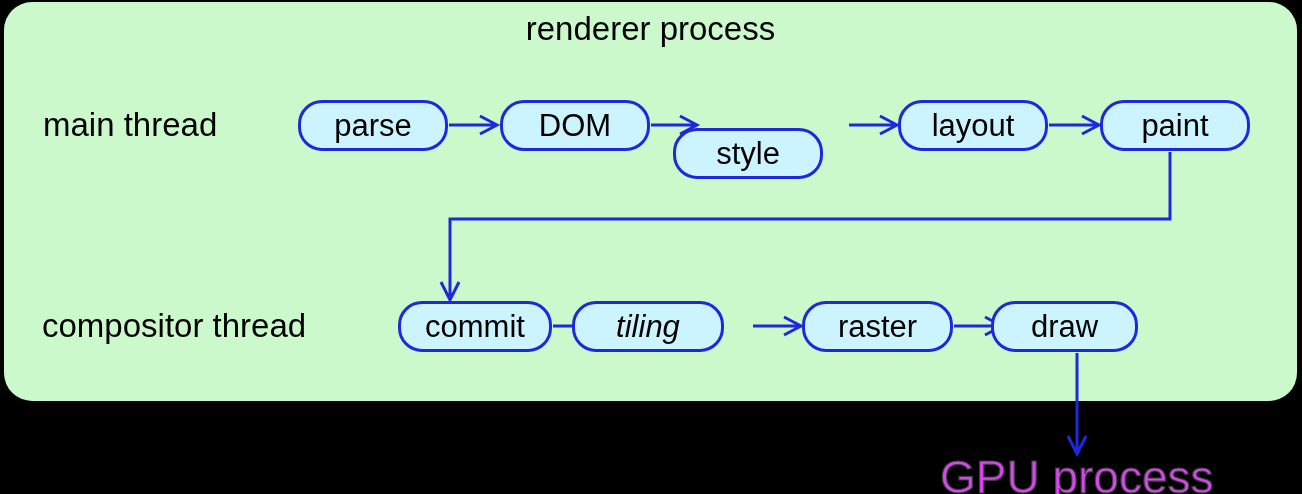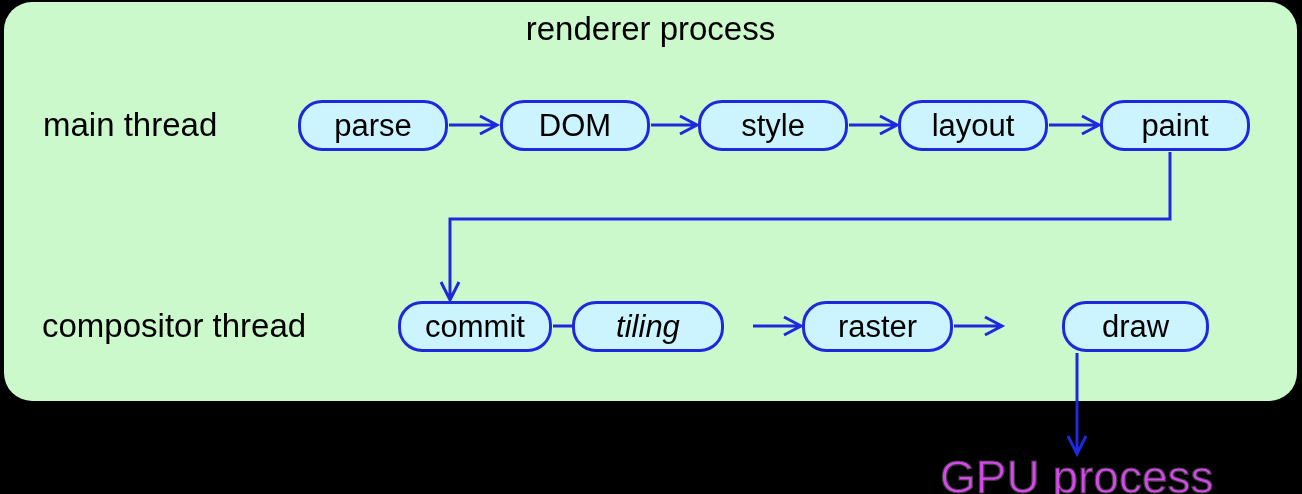--- a/index.html
+++ b/index.html
@@ -46,27 +46,27 @@
     align-items: center;
     justify-content: center;
     font-size: 31px;
     color: #000;
     white-space: nowrap;
   }
   .row-main { top: 100px; }
   .row-comp { top: 301px; }
   #node-parse  { left: 298px;  width: 150px; }
   #node-dom    { left: 500px;  width: 150px; }
-  #node-style  { left: 698px;  width: 150px; }
+  #node-style  { left: 673px;  width: 150px; margin-top: 28px; }
   #node-layout { left: 898px;  width: 150px; }
   #node-paint  { left: 1100px; width: 150px; }
   #node-commit { left: 398px;  width: 154px; }
   #node-tiling { left: 572px;  width: 152px; font-style: italic; }
   #node-raster { left: 802px;  width: 151px; }
-  #node-draw   { left: 1062px; width: 147px; }
+  #node-draw   { left: 991px; width: 147px; }
   #arrow-layer {
     position: absolute;
     left: 0; top: 0;
     width: 1302px; height: 494px;
   }
   #arrow-layer path {
     stroke: #1e28dc;
     stroke-width: 3;
     fill: none;
     stroke-linejoin: miter;

